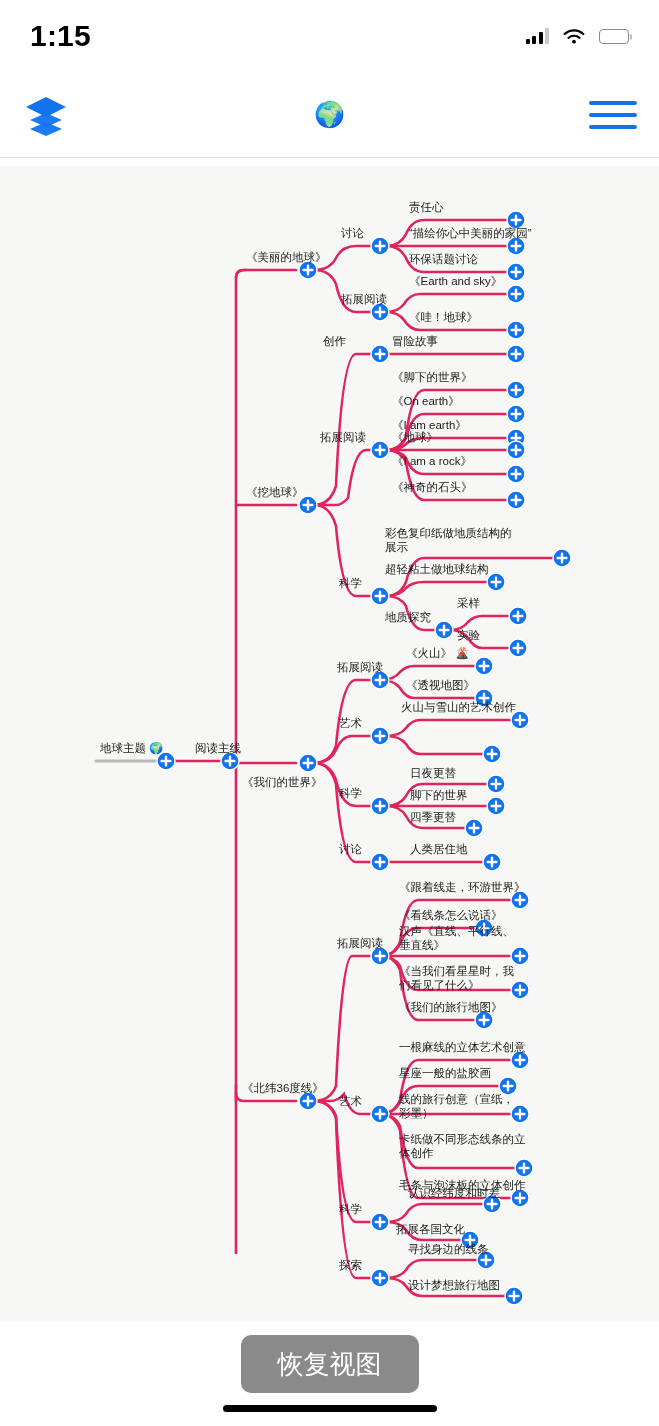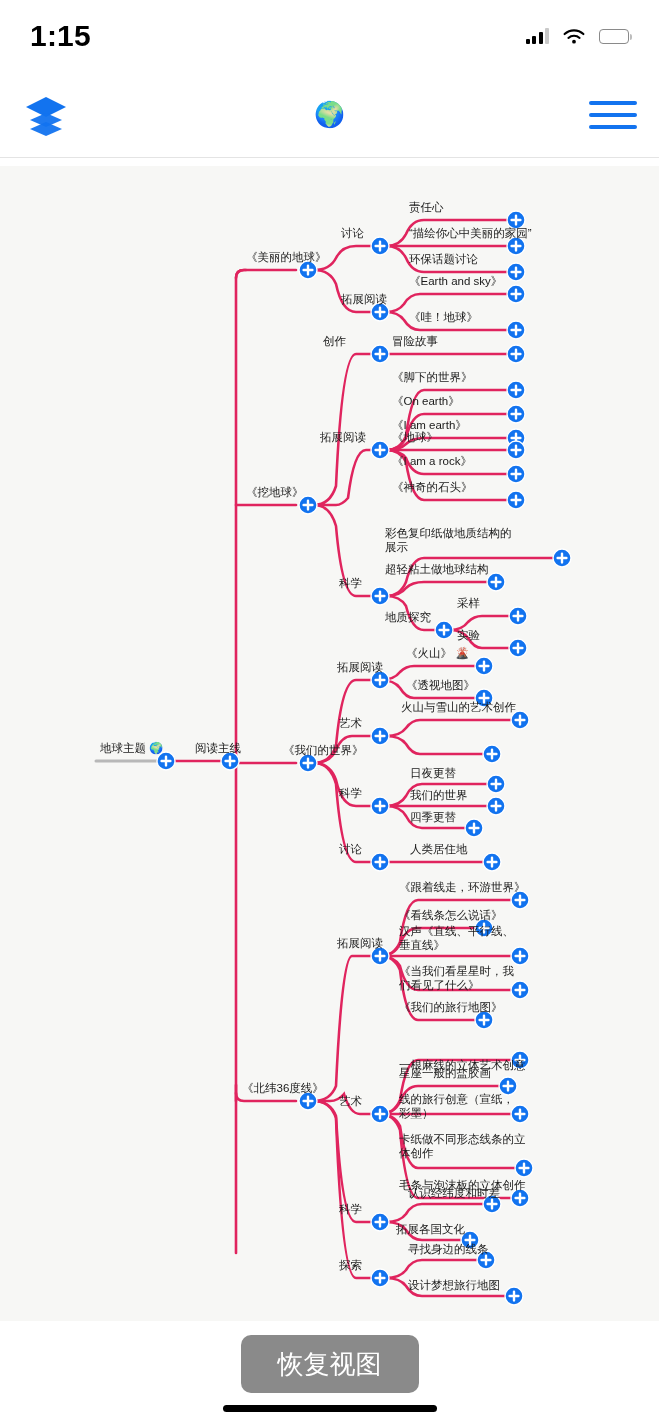--- a/index.html
+++ b/index.html
@@ -476,43 +476,43 @@
   <div class="node-label" style="left:392px;top:264px;">《地球》</div>
   <div class="node-label" style="left:392px;top:288px;">《I am a rock》</div>
   <div class="node-label" style="left:392px;top:314px;">《神奇的石头》</div>
   <div class="node-label" style="left:339px;top:410px;">科学</div>
   <div class="node-label" style="left:385px;top:360px;width:128px;">彩色复印纸做地质结构的展示</div>
   <div class="node-label" style="left:385px;top:396px;">超轻粘土做地球结构</div>
   <div class="node-label" style="left:385px;top:444px;">地质探究</div>
   <div class="node-label" style="left:457px;top:430px;">采样</div>
   <div class="node-label" style="left:457px;top:462px;">实验</div>
 
-  <div class="node-label" style="left:242px;top:577px;margin-left:41px;">《我们的世界》</div>
+  <div class="node-label" style="left:242px;top:609px;">《我们的世界》</div>
   <div class="node-label" style="left:337px;top:494px;">拓展阅读</div>
   <div class="node-label" style="left:406px;top:480px;">《火山》 🌋</div>
   <div class="node-label" style="left:406px;top:512px;">《透视地图》</div>
   <div class="node-label" style="left:339px;top:550px;">艺术</div>
   <div class="node-label" style="left:401px;top:534px;">火山与雪山的艺术创作</div>
   <div class="node-label" style="left:401px;top:570px;"></div>
   <div class="node-label" style="left:339px;top:620px;">科学</div>
   <div class="node-label" style="left:410px;top:600px;">日夜更替</div>
-  <div class="node-label" style="left:410px;top:622px;">我们的世界</div>
+  <div class="node-label" style="left:410px;top:622px;">脚下的世界</div>
   <div class="node-label" style="left:410px;top:644px;">四季更替</div>
   <div class="node-label" style="left:339px;top:676px;">讨论</div>
   <div class="node-label" style="left:410px;top:676px;">人类居住地</div>
 
   <div class="node-label" style="left:242px;top:915px;">《北纬36度线》</div>
   <div class="node-label" style="left:337px;top:770px;">拓展阅读</div>
   <div class="node-label" style="left:399px;top:714px;">《跟着线走，环游世界》</div>
   <div class="node-label" style="left:399px;top:742px;">《看线条怎么说话》</div>
   <div class="node-label" style="left:399px;top:758px;width:126px;">汉声《直线、平行线、垂直线》</div>
   <div class="node-label" style="left:399px;top:798px;width:126px;">《当我们看星星时，我们看见了什么》</div>
   <div class="node-label" style="left:399px;top:834px;">《我们的旅行地图》</div>
   <div class="node-label" style="left:339px;top:928px;">艺术</div>
-  <div class="node-label" style="left:399px;top:874px;margin-top:18px;">一根麻线的立体艺术创意</div>
+  <div class="node-label" style="left:399px;top:874px;">一根麻线的立体艺术创意</div>
   <div class="node-label" style="left:399px;top:900px;">星座一般的盐胶画</div>
   <div class="node-label" style="left:399px;top:926px;width:126px;">线的旅行创意（宣纸，彩墨）</div>
   <div class="node-label" style="left:399px;top:966px;width:130px;">卡纸做不同形态线条的立体创作</div>
   <div class="node-label" style="left:399px;top:1012px;">毛条与泡沫板的立体创作</div>
   <div class="node-label" style="left:339px;top:1036px;">科学</div>
   <div class="node-label" style="left:408px;top:1020px;">认识经纬度和时差</div>
   <div class="node-label" style="left:396px;top:1056px;">拓展各国文化</div>
   <div class="node-label" style="left:339px;top:1092px;">探索</div>
   <div class="node-label" style="left:408px;top:1076px;">寻找身边的线条</div>
   <div class="node-label" style="left:408px;top:1112px;">设计梦想旅行地图</div>

